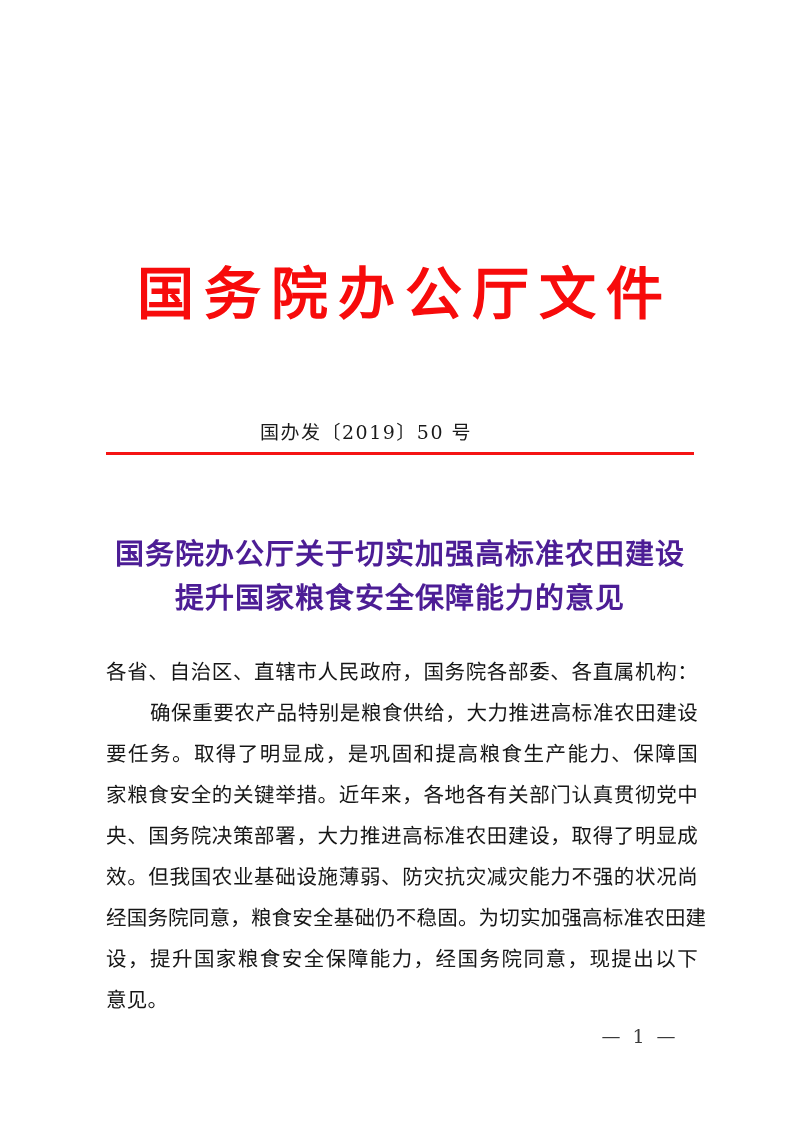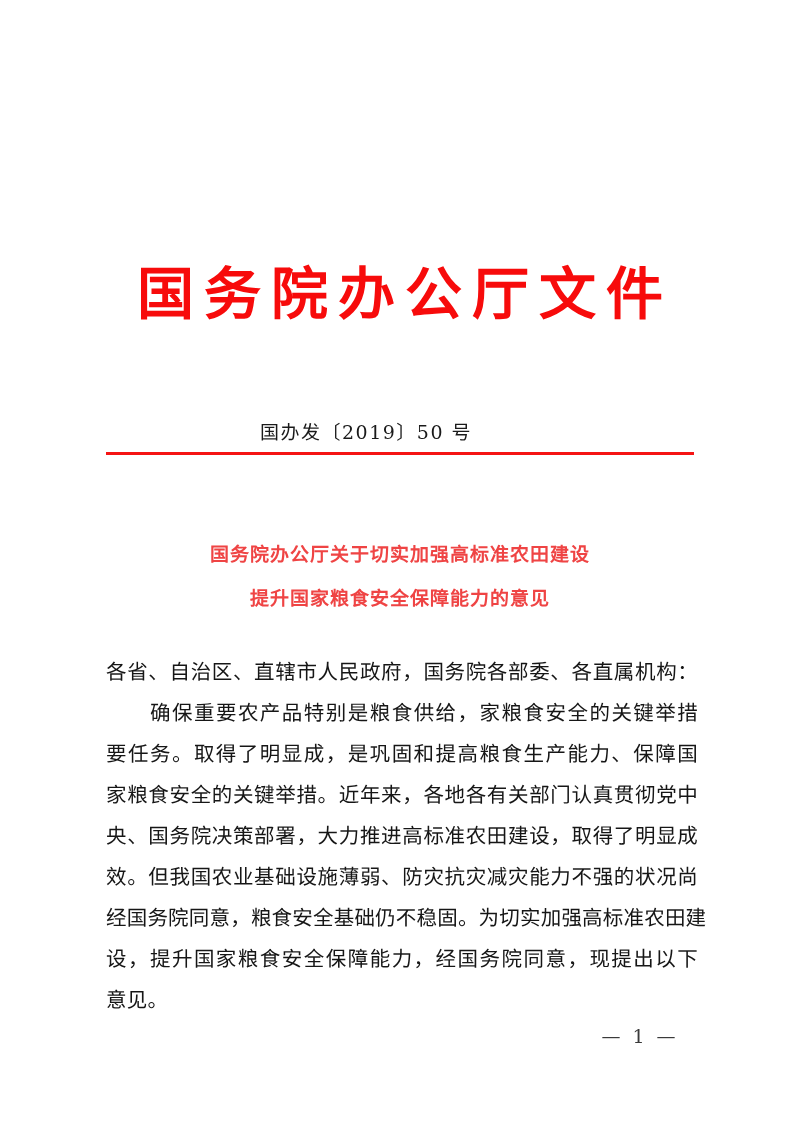--- a/index.html
+++ b/index.html
@@ -61,22 +61,22 @@
     background: #f51414;
   }
 
   
   .doc-title {
     position: absolute;
     top: 532px;
     left: 0;
     width: 800px;
     text-align: center;
-    color: #ef4444;
-    font-size: 19px;
+    color: #4c1d95;
+    font-size: 29px;
     line-height: 44px;
     font-weight: 600;
     letter-spacing: 1px;
   }
   .doc-title .title-line {
     display: block;
     white-space: nowrap;
   }
 
   
@@ -131,21 +131,21 @@
 
   <div class="red-rule"></div>
 
   <div class="doc-title">
     <span class="title-line">国务院办公厅关于切实加强高标准农田建设</span>
     <span class="title-line">提升国家粮食安全保障能力的意见</span>
   </div>
 
   <div class="body-block">
     <span class="body-line">各省、自治区、直辖市人民政府，国务院各部委、各直属机构：</span>
-    <span class="body-line indent">确保重要农产品特别是粮食供给，家粮食安全的关键举措</span>
+    <span class="body-line indent">确保重要农产品特别是粮食供给，大力推进高标准农田建设</span>
     <span class="body-line">要任务。取得了明显成，是巩固和提高粮食生产能力、保障国</span>
     <span class="body-line">家粮食安全的关键举措。近年来，各地各有关部门认真贯彻党中</span>
     <span class="body-line">央、国务院决策部署，大力推进高标准农田建设，取得了明显成</span>
     <span class="body-line">效。但我国农业基础设施薄弱、防灾抗灾减灾能力不强的状况尚</span>
     <span class="body-line">经国务院同意，粮食安全基础仍不稳固。为切实加强高标准农田建</span>
     <span class="body-line">设，提升国家粮食安全保障能力，经国务院同意，现提出以下</span>
     <span class="body-line no-justify">意见。</span>
   </div>
 
   <div class="page-footer">— 1 —</div>

